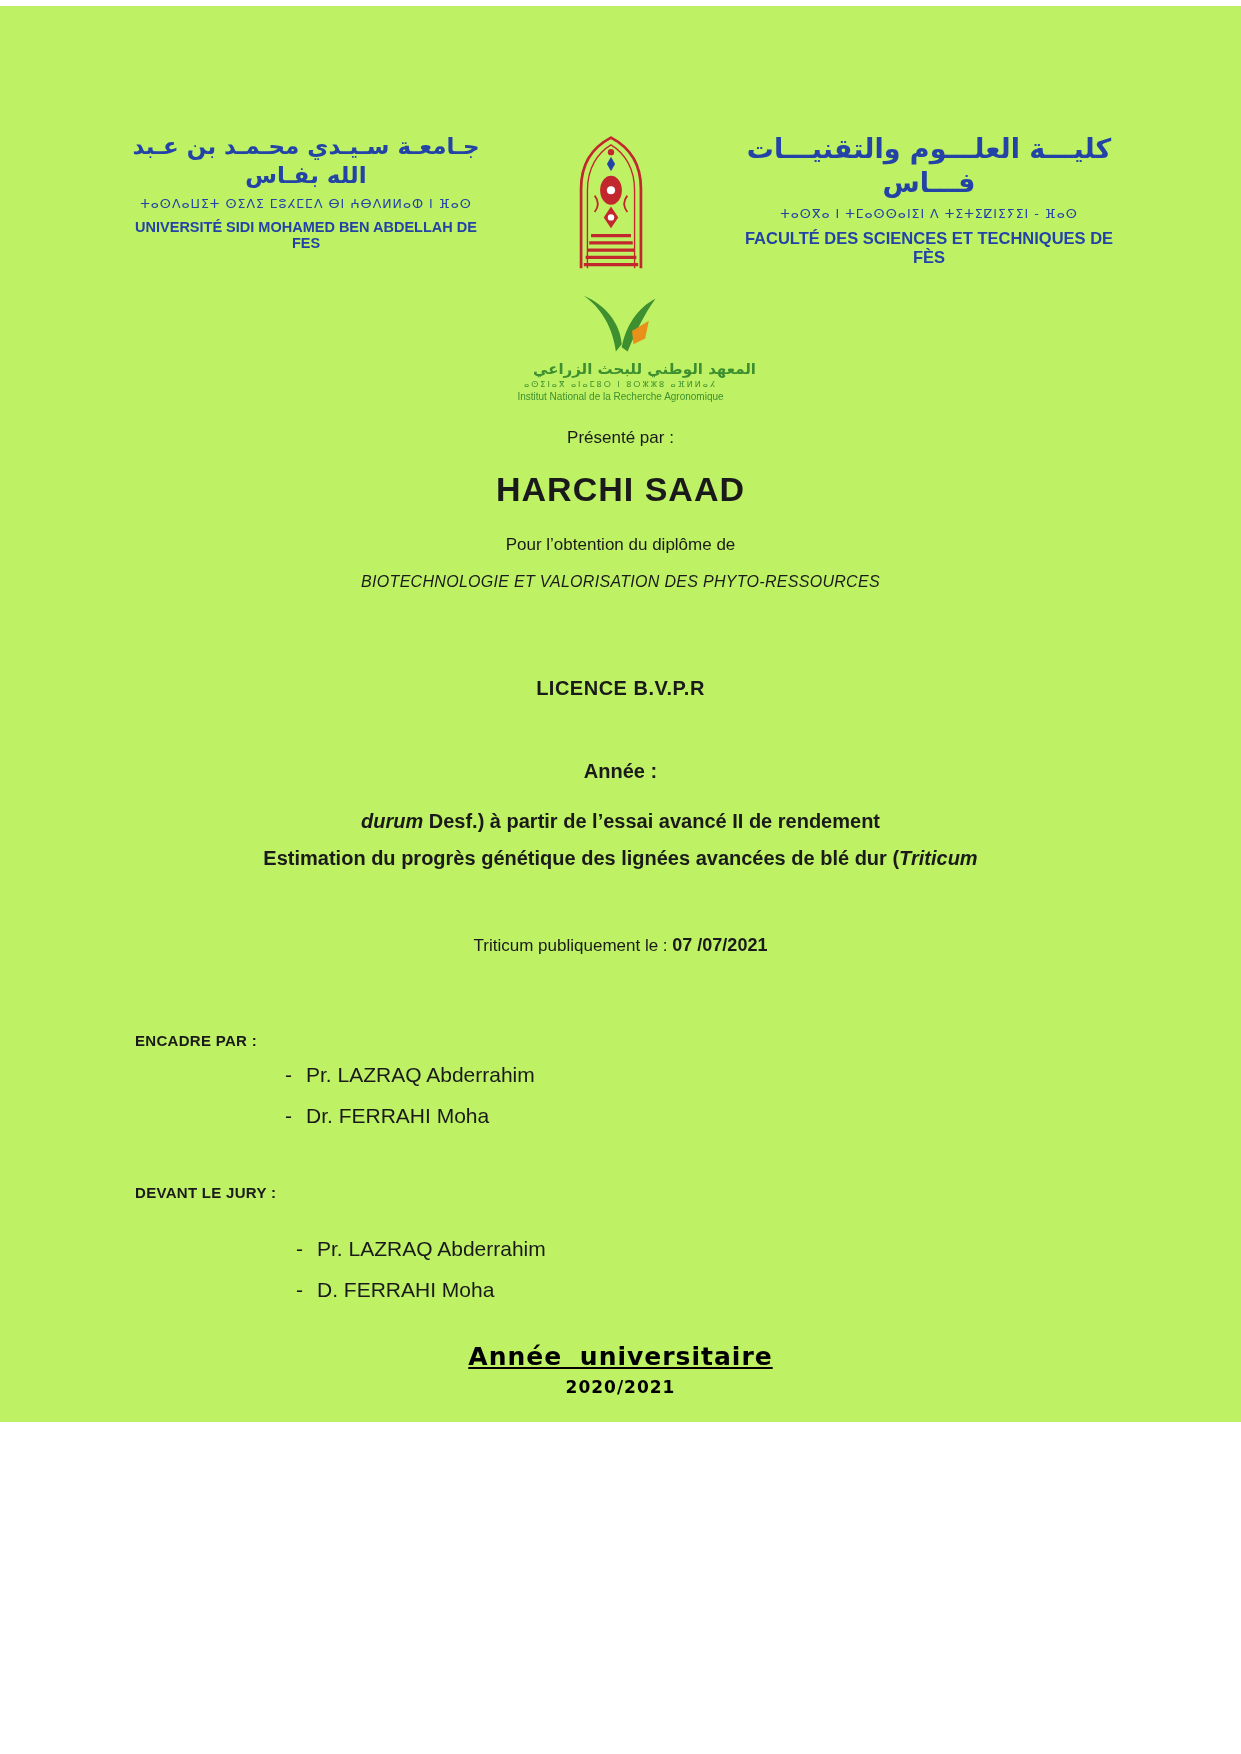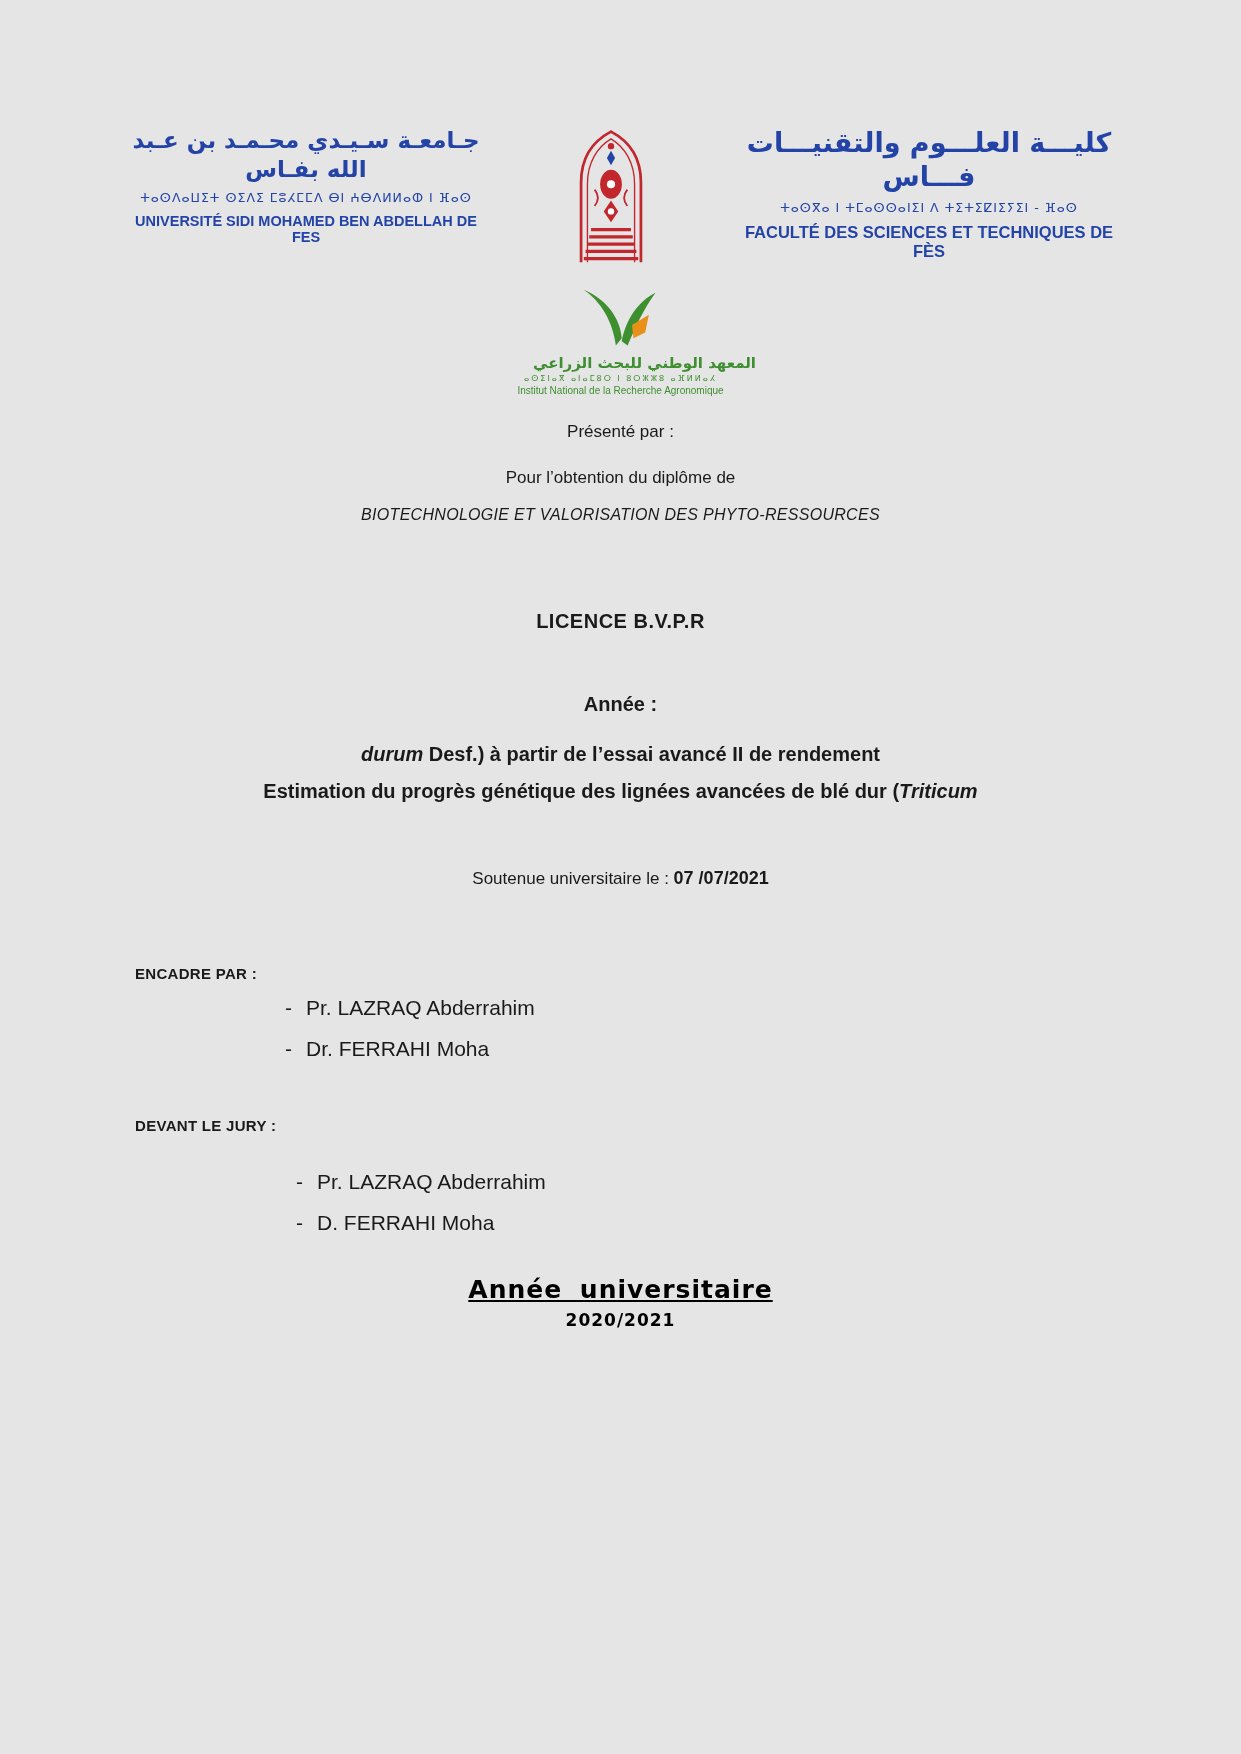--- a/index.html
+++ b/index.html
@@ -1,21 +1,21 @@
 <!DOCTYPE html>
 <html><head>
 <meta charset="utf-8">
 <style>
   * { margin:0; padding:0; box-sizing:border-box; }
   html, body { background:#ffffff; }
   .page {
-    width:1241px; height:1754px; position:relative; overflow:hidden;
-    background:#e5e5e5; color:#1a1a1a;
+    width:1241px; height:1416px; position:relative; overflow:hidden;
+    background:#bef264; color:#1a1a1a;
     font-family:"Liberation Sans", sans-serif;
-    margin:0 auto;
+    margin:6px auto;
   }
   .header {
     display:flex; justify-content:space-between; align-items:flex-start;
     padding:0 112px 0 120px; margin-top:126px;
   }
   .hdr-col { text-align:center; }
   .hdr-left  { width:372px; }
   .hdr-right { width:400px; }
   .arabic {
     font-family:"DejaVu Sans", sans-serif; color:#2343a7; font-weight:bold;
@@ -103,33 +103,34 @@
         <path d="M66 78 C72 48 88 24 112 12 C96 34 84 60 74 84 Z" fill="#3e8f2f"></path>
         <path d="M80 56 L103 42 L98 66 L82 74 Z" fill="#e8901a"></path>
       </svg>
     </div>
     <div class="inra-arabic">المعهد الوطني للبحث الزراعي</div>
     <div class="inra-tif">ⴰⵙⵉⵏⴰⴳ ⴰⵏⴰⵎⵓⵔ ⵏ ⵓⵔⵣⵣⵓ ⴰⴼⵍⵍⴰⵃ</div>
     <div class="inra-latin">Institut National de la Recherche Agronomique</div>
   </div>
 
   <div class="centered presented">Présenté par :</div>
+  <div class="centered author">HARCHI SAAD</div>
   <div class="centered dipintro">Pour l’obtention du diplôme de</div>
 
   <div class="centered specialty">BIOTECHNOLOGIE ET VALORISATION DES PHYTO-RESSOURCES</div>
   <div class="centered diploma">LICENCE B.V.P.R</div>
 
   <div class="centered theme">Année :</div>
   <div class="centered title">
     <div><em>durum</em><span> Desf.) à partir de l’essai avancé II de rendement</span></div>
     <div><span>Estimation du progrès génétique des lignées avancées de blé dur (</span><em>Triticum</em></div>
   </div>
 
   <div class="centered defense">
-    <span>Soutenue universitaire le :</span>
+    <span>Triticum publiquement le :</span>
     <span class="date">07 /07/2021</span>
   </div>
 
   <div class="left-label">ENCADRE PAR  :</div>
   <div class="name-list">
     <div class="list-item">
       <span class="dash">-</span><span>Pr. LAZRAQ Abderrahim</span>
     </div>
     <div class="list-item">
       <span class="dash">-</span><span>Dr. FERRAHI Moha</span>

